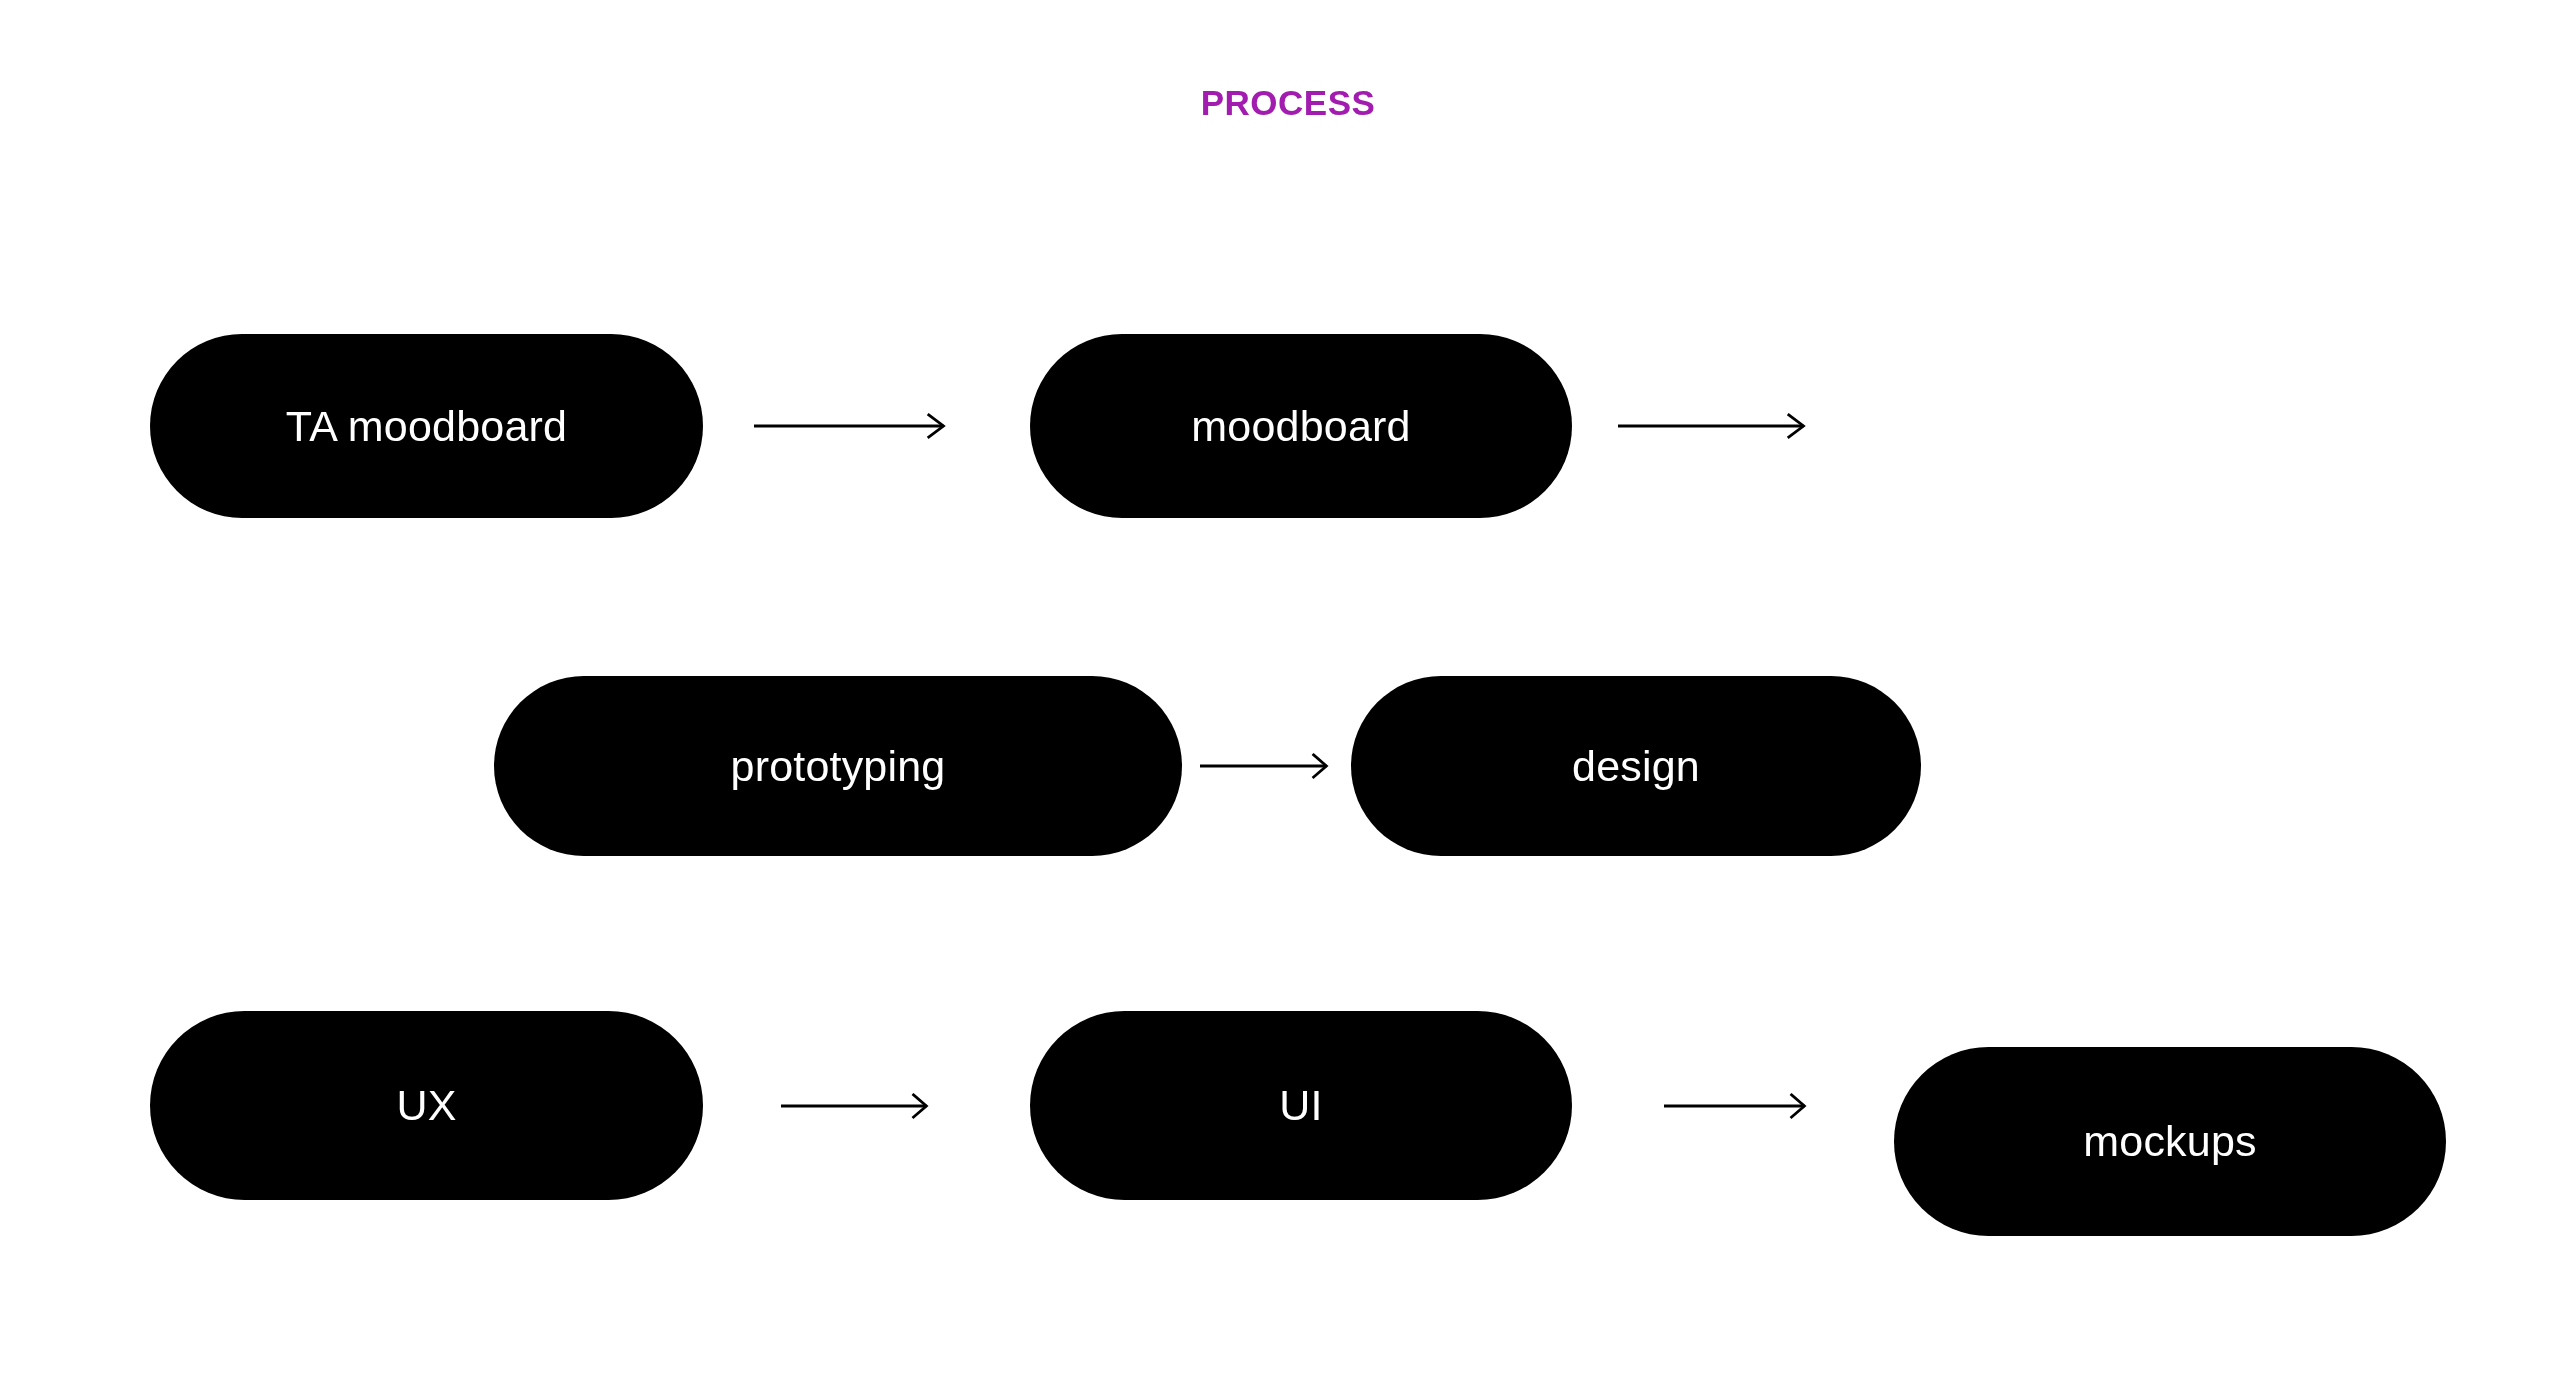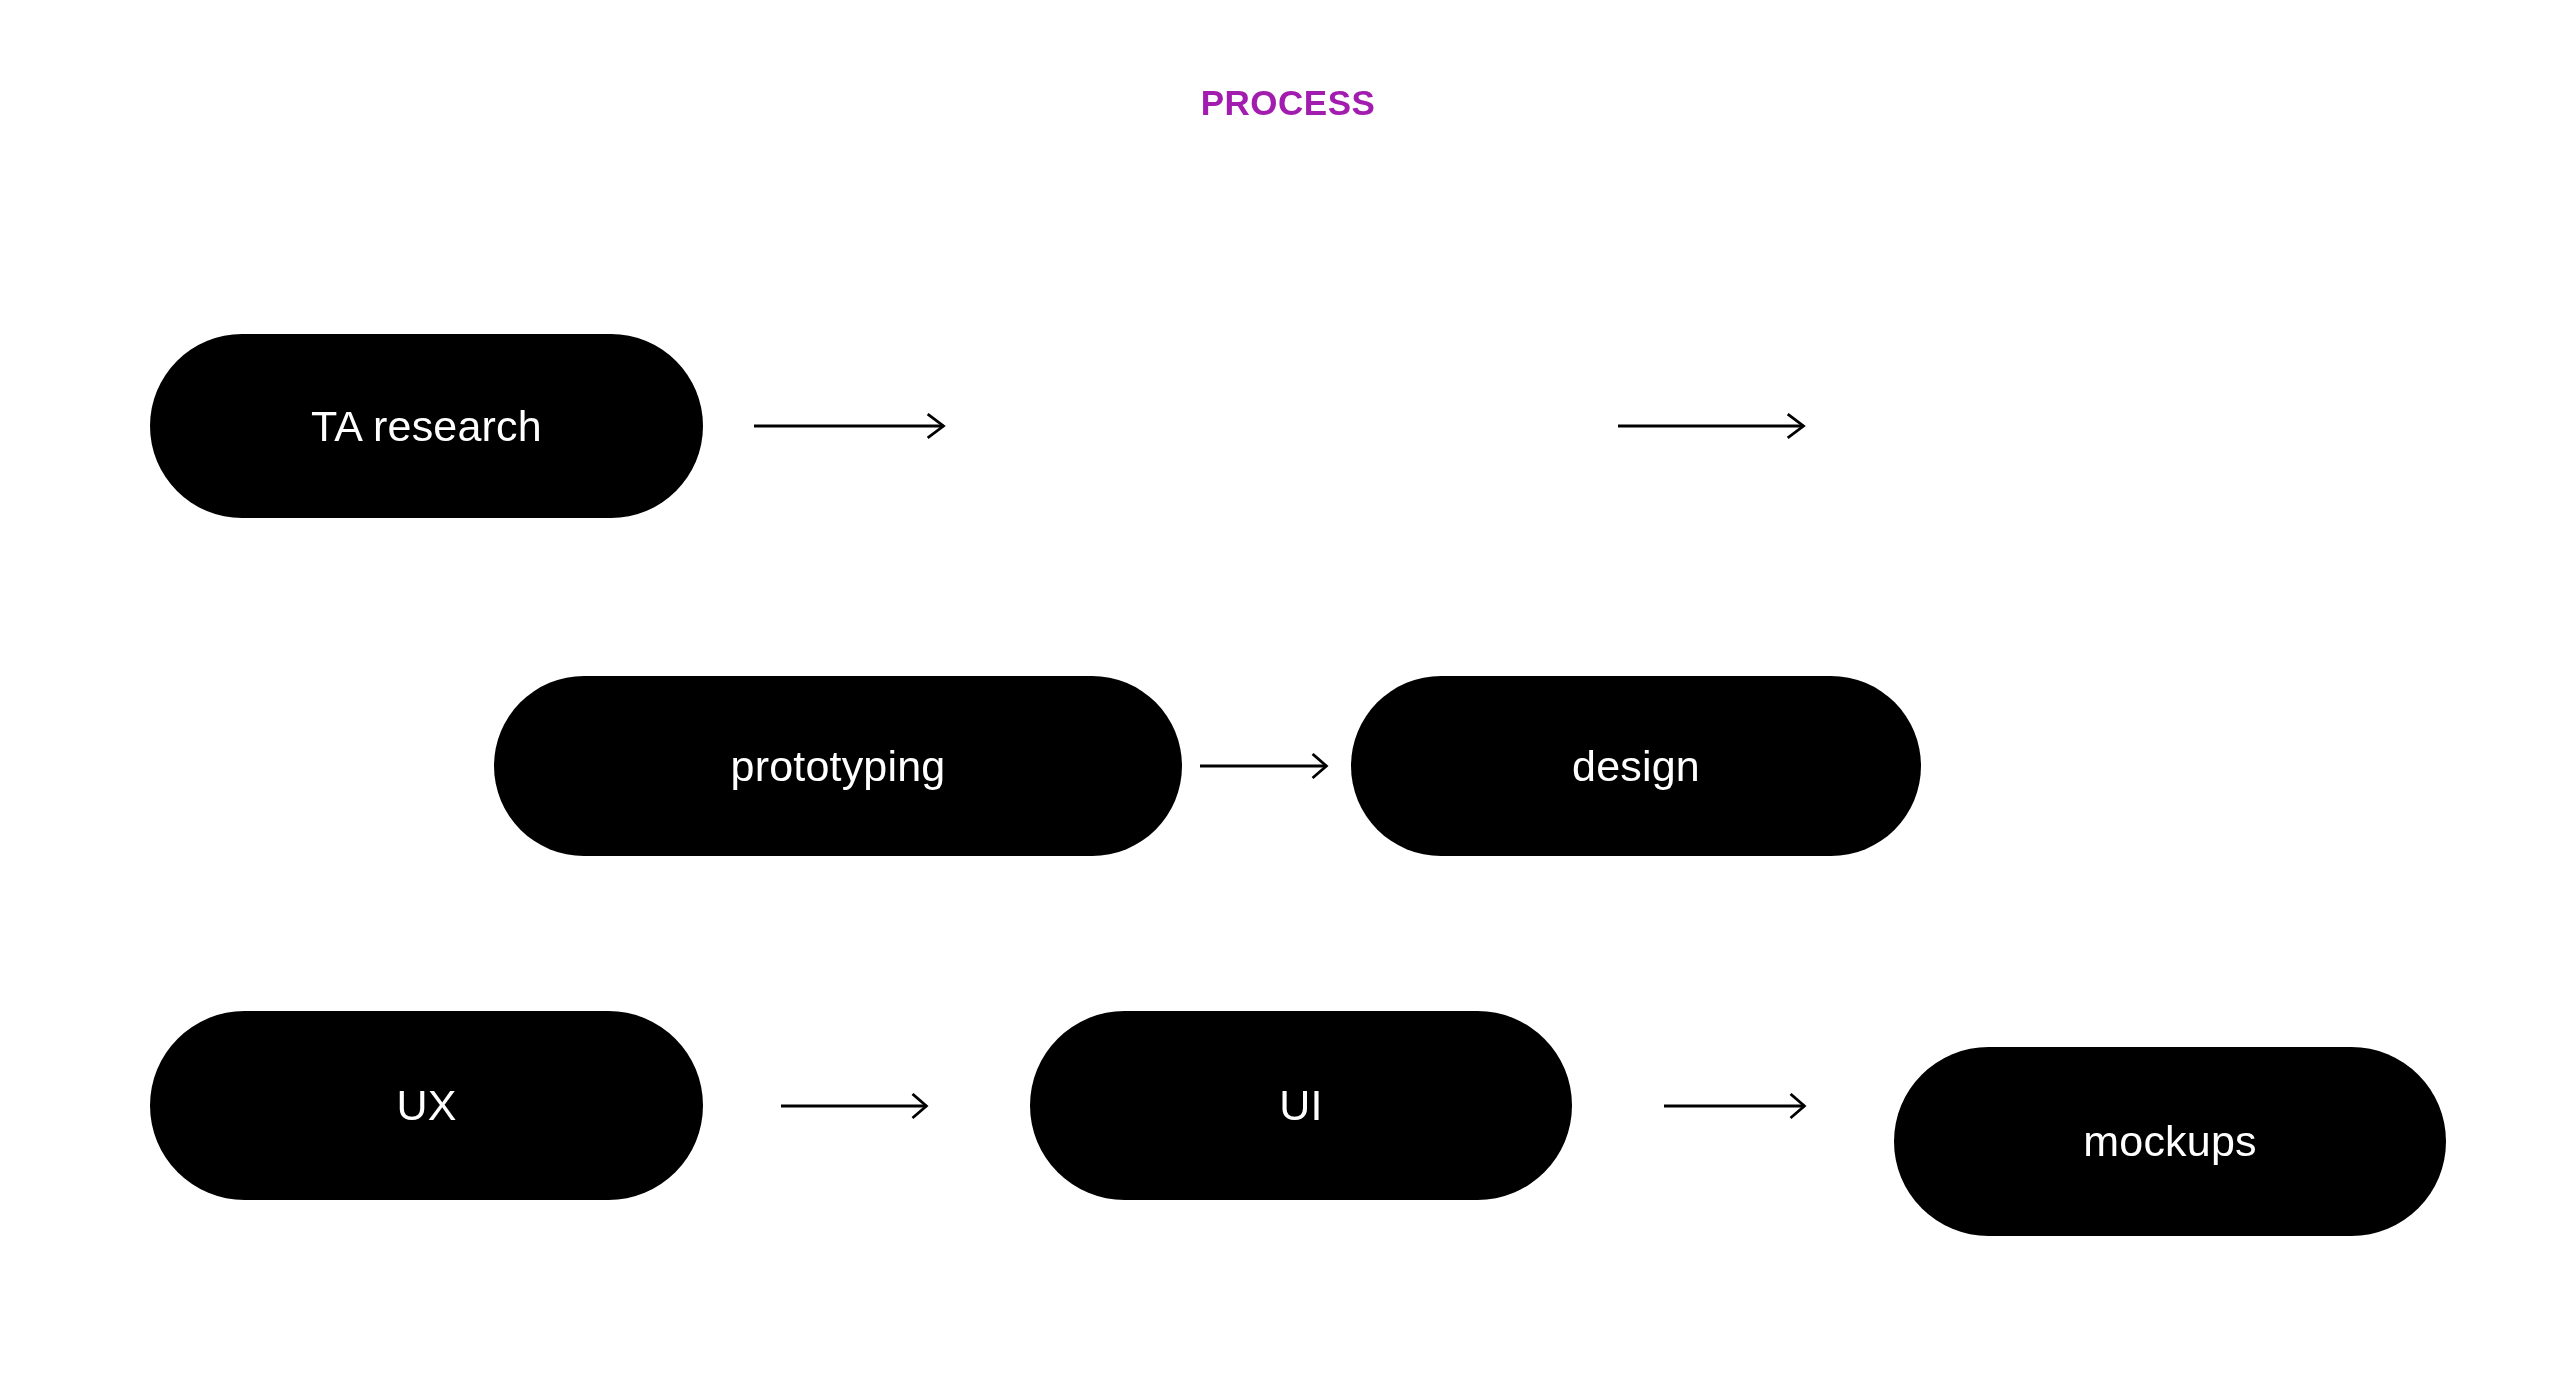--- a/index.html
+++ b/index.html
@@ -73,27 +73,30 @@
 </style>
 </head>
 <body>
 
 <div id="canvas">
 
   <div class="page-title">PROCESS</div>
 
   <div class="flow-row" id="row-1">
     <div class="pill" style="left:150px; width:553px;">
-      <span class="pill-label">TA research</span>
+      <span class="pill-label">TA moodboard</span>
     </div>
     <div class="arrow" style="left:754px; width:195px;">
       <svg viewBox="0 0 212 40" preserveAspectRatio="none">
         <line x1="0" y1="20" x2="206" y2="20" stroke="#000000" stroke-width="3"></line>
         <polyline points="190,8 206,20 190,32" fill="none" stroke="#000000" stroke-width="3" stroke-linecap="square" stroke-linejoin="miter"></polyline>
       </svg>
+    </div>
+    <div class="pill" style="left:1030px; width:542px;">
+      <span class="pill-label">moodboard</span>
     </div>
     <div class="arrow" style="left:1618px; width:191px;">
       <svg viewBox="0 0 208 40" preserveAspectRatio="none">
         <line x1="0" y1="20" x2="202" y2="20" stroke="#000000" stroke-width="3"></line>
         <polyline points="186,8 202,20 186,32" fill="none" stroke="#000000" stroke-width="3" stroke-linecap="square" stroke-linejoin="miter"></polyline>
       </svg>
     </div>
   </div>
 
   <div class="flow-row" id="row-2">

